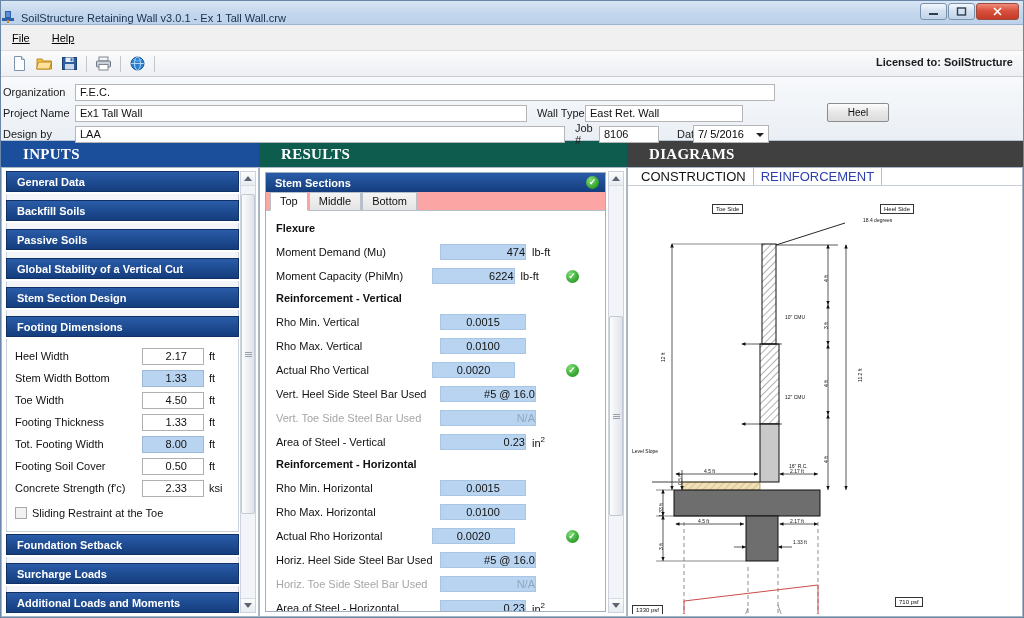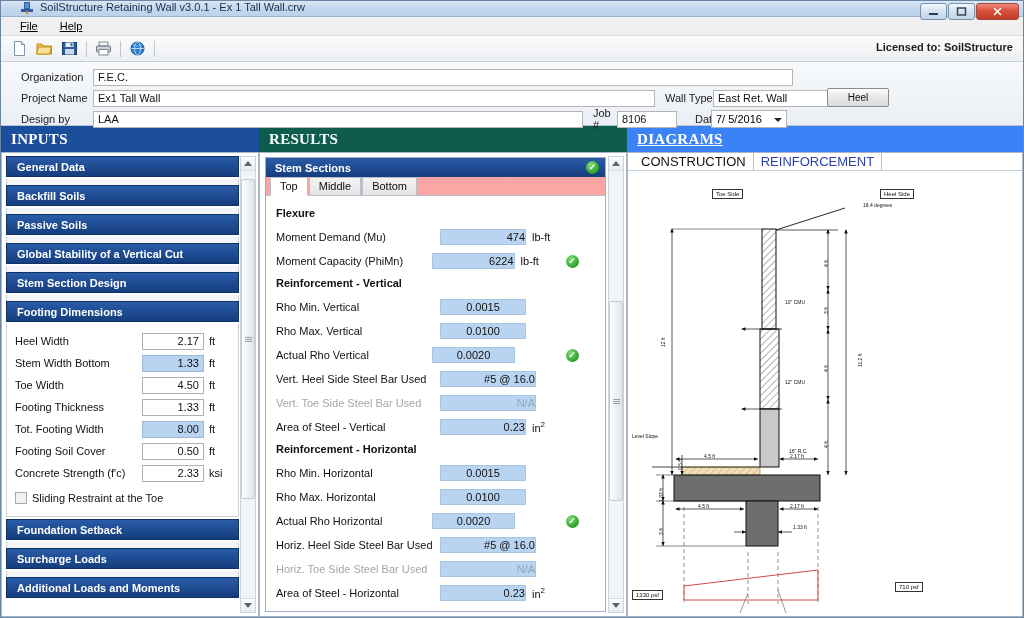--- a/index.html
+++ b/index.html
@@ -12,25 +12,25 @@
   }
   .app {
     position: relative;
     width: 1024px; height: 618px;
     background: linear-gradient(#eef3fa, #dce6f3);
     border: 1px solid #6a87a8;
     display: flex; flex-direction: column;
   }
   
   .titlebar {
-    height: 16px;
+    height: 24px;
     background: linear-gradient(#d9e6f5, #c2d6ec 55%, #bdd2ea);
     border-bottom: 1px solid #9ab2cd;
-    display: flex; align-items: flex-start;
-    padding-left: 19px;
+    display: flex; align-items: flex-end;
+    padding-left: 0;
     position: relative;
   }
   .title-icon { width: 15px; height: 14px; position: relative; margin-right: 5px; }
   .win-title {
     font-size: 11px; color: #15304f; font-weight: normal;
     white-space: nowrap;
   }
   .win-buttons { position: absolute; right: 4px; top: 2px; display: flex; gap: 1px; }
   .wbtn {
     width: 27px; height: 17px;
@@ -41,23 +41,23 @@
     font-size: 9px; color: #2c3e50;
   }
   .wbtn.close {
     width: 43px;
     border-color: #9c4b3c;
     background: linear-gradient(#f08a7c, #d9503c 45%, #c33a26);
     color: #fff; font-weight: bold;
   }
   
   .menubar {
-    height: 19px; background: #f0f0f0;
+    height: 26px; background: #f0f0f0;
     border-bottom: 1px solid #dcdcdc;
-    display: flex; align-items: center; padding-left: 16px; gap: 16px;
+    display: flex; align-items: center; padding-left: 8px; gap: 16px;
   }
   .menu-item { font-size: 11px; color: #000; padding: 1px 3px; }
   .menu-item u { text-decoration: underline; }
   
   .toolbar {
     height: 26px;
     background: linear-gradient(#fbfbfb, #eceff3);
     border-bottom: 1px solid #c8cdd4;
     display: flex; align-items: center; padding: 0 6px;
     position: relative;
@@ -69,21 +69,21 @@
     font-size: 11px; font-weight: bold; color: #1c1c1c;
   }
   
   .formhdr {
     background: linear-gradient(#f7f9fb, #eaeff5);
     padding: 5px 0 6px 0;
     border-bottom: 1px solid #b9c4d2;
     position: relative;
     height: 64px;
   }
-  .frow { display: flex; align-items: center; height: 20px; margin-bottom: 1px; padding-left: 20px; }
+  .frow { display: flex; align-items: center; height: 20px; margin-bottom: 1px; padding-left: 2px; }
   .flabel { font-size: 11px; color: #1a1a1a; }
   .finput {
     background: #fff; border: 1px solid #b5b5b5;
     height: 17px; font-size: 11px; color: #111;
     padding: 1px 4px; line-height: 15px;
     display: flex; align-items: center;
   }
   .logo-btn {
     position: absolute; right: 134px; top: 26px;
     width: 62px; height: 19px;
@@ -104,28 +104,28 @@
     border-top: 4px solid #222;
   }
   
   .panes { display: flex; flex: 1; min-height: 0; background: #eef2f7; }
   .pane { display: flex; flex-direction: column; min-height: 0; }
   .pane-inputs { width: 258px; }
   .pane-results { width: 368px; }
   .pane-diagrams { flex: 1; }
   .pane-title {
     height: 26px; display: flex; align-items: center;
-    padding-left: 10px;
+    padding-left: 22px;
     font-size: 15px; font-weight: bold; color: #fff;
     font-family: "Liberation Serif", serif;
     letter-spacing: .3px;
   }
   .t-blue { background: #1b4f9c; }
   .t-green { background: #0d5c4e; }
-  .t-red { background: #3b82f6; text-decoration: underline; }
+  .t-red { background: #404040; }
   .pane-body {
     flex: 1; min-height: 0; position: relative;
     background: #fff;
     border: 1px solid #a9b6c6;
     margin: 0;
     overflow: hidden;
   }
   
   .acc-wrap {
     position: absolute; inset: 3px 19px 3px 4px;
@@ -144,21 +144,21 @@
   .acc-panel {
     border: 1px solid #c9d2dd; border-top: none;
     background: #fff; padding: 6px 8px 8px 8px;
     margin-bottom: 2px;
   }
   .field-row { display: flex; align-items: center; height: 22px; }
   .field-label { font-size: 11px; color: #111; flex: 1; }
   .field-val {
     width: 62px; height: 17px; border: 1px solid #b0b0b0;
     background: #fff; font-size: 11px; color: #111;
-    text-align: right; padding-right: 4px;
+    text-align: right; padding-right: 16px;
     display: flex; align-items: center; justify-content: flex-end;
   }
   .field-val.hl { background: #b9d4f0; border-color: #9cb8d6; }
   .field-unit { width: 26px; font-size: 11px; padding-left: 5px; color: #111; }
   .chk-row { display: flex; align-items: center; height: 20px; margin-top: 4px; }
   .chkbox {
     width: 12px; height: 12px; border: 1px solid #a8a8a8;
     background: #f2f2f2; margin-right: 5px;
   }
   
@@ -316,21 +316,21 @@
     <span class="license">Licensed to: SoilStructure</span>
   </div>
 
   <div class="formhdr">
     <div class="frow">
       <span class="flabel" style="width:72px">Organization</span>
       <span class="finput" style="width:700px">F.E.C.</span>
     </div>
     <div class="frow">
       <span class="flabel" style="width:72px">Project Name</span>
-      <span class="finput" style="width:562px">Ex1 Tall Wall</span>
+      <span class="finput" style="width:452px">Ex1 Tall Wall</span>
       <span class="flabel" style="width:58px;padding-left:10px">Wall Type</span>
       <span class="finput" style="width:158px">East Ret. Wall</span>
     </div>
     <div class="frow">
       <span class="flabel" style="width:72px">Design by</span>
       <span class="finput" style="width:490px">LAA</span>
       <span class="flabel" style="width:34px;padding-left:10px">Job #</span>
       <span class="finput" style="width:60px">8106</span>
       <span class="flabel" style="width:34px;padding-left:18px">Date</span>
       <span class="combo" style="width:76px">

